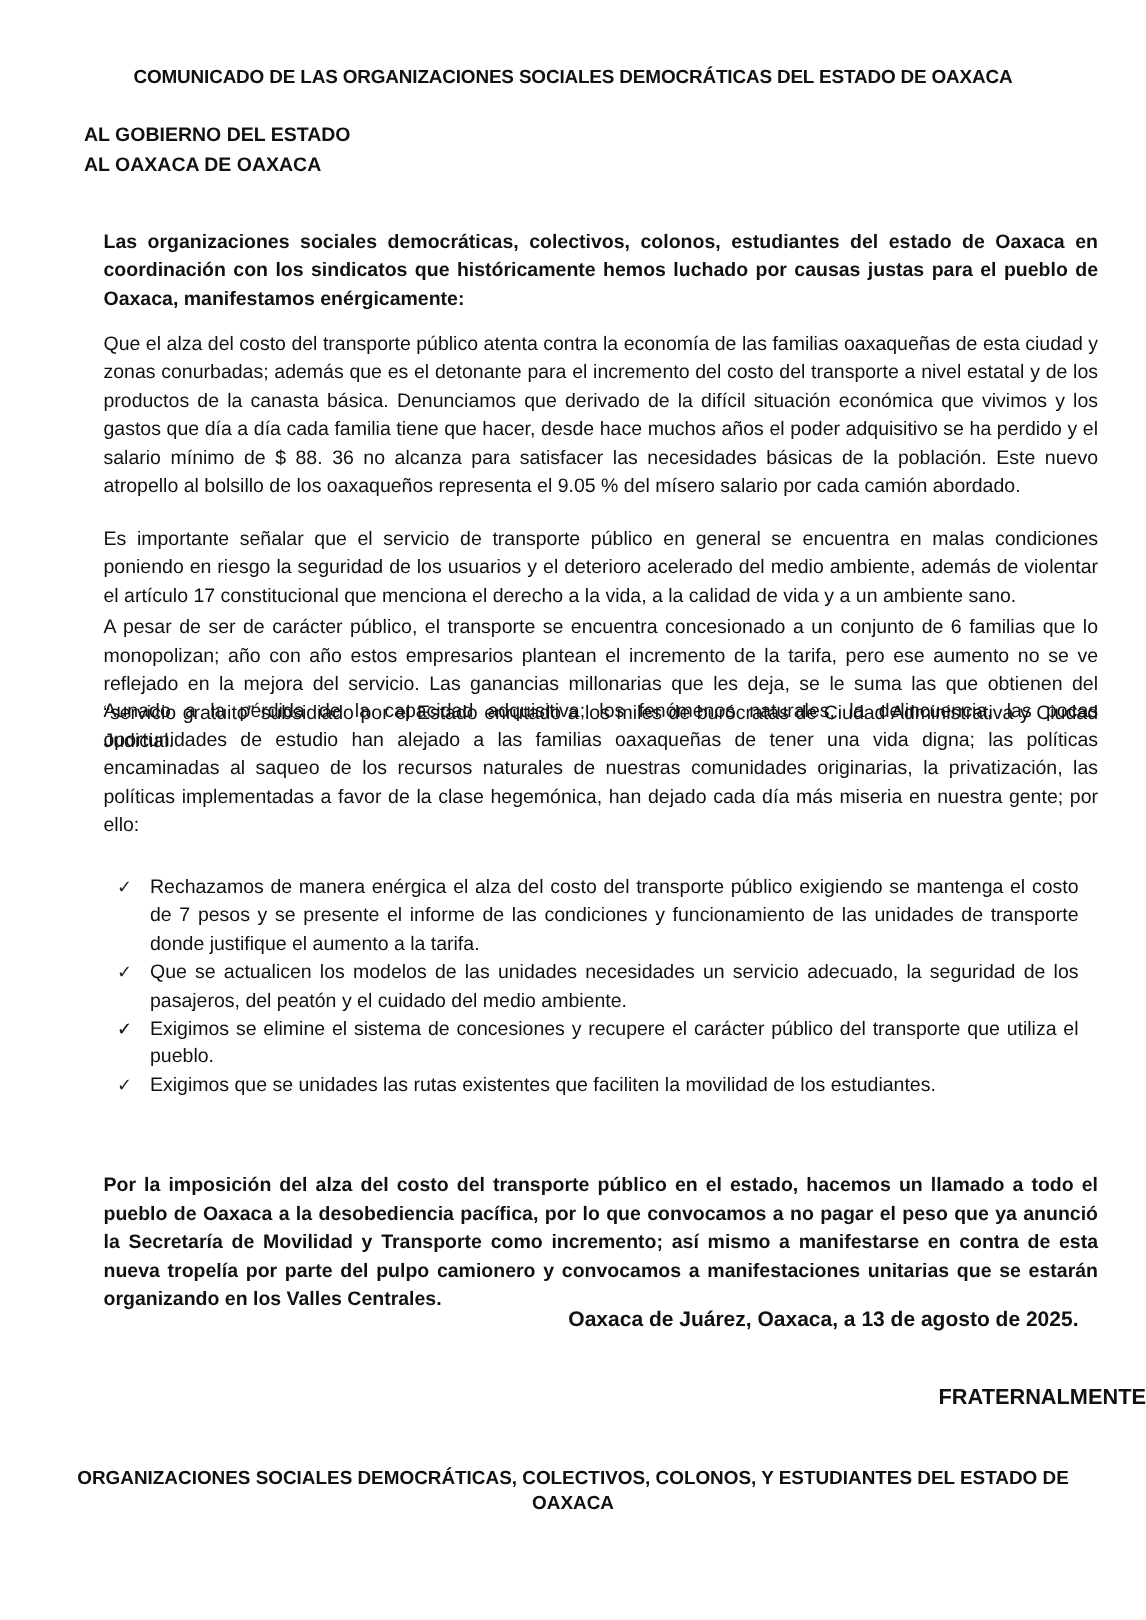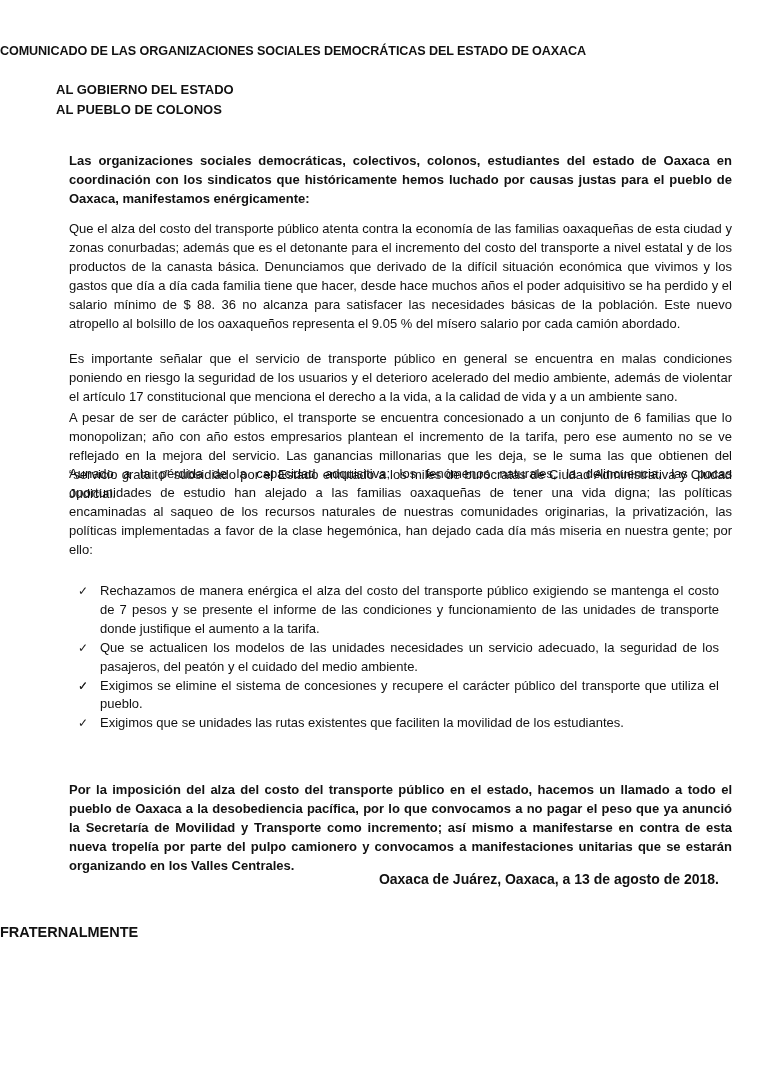--- a/index.html
+++ b/index.html
@@ -2,21 +2,21 @@
 <html><head>
 <meta charset="utf-8">
 <style>
   html, body { margin: 0; padding: 0; background: #ffffff; }
   body {
     width: 764px; height: 1080px; overflow: hidden; position: relative;
     font-family: "Liberation Sans", sans-serif; color: #111111;
   }
   .page { position: absolute; left: 0; top: 0; width: 764px; height: 1080px; }
   .top-title {
-    position: absolute; top: 44px; left: 0; width: 764px; 
+    position: absolute; top: 44px; left: 0; width: 764px; text-align: center;
     font-weight: bold; font-size: 12.6px; letter-spacing: -0.1px;
   }
   .addressee {
     position: absolute; left: 56px; top: 80px; font-weight: bold; font-size: 13px; line-height: 20px;
   }
   .addressee div { white-space: nowrap; }
   .para {
     position: absolute; left: 56px; width: 663px; font-size: 13px; line-height: 18.9px;
     text-align: justify; text-align-last: left; margin: 13px;
   }
@@ -32,36 +32,36 @@
   }
   .demands li { position: relative; padding-left: 22px; text-align: justify; text-align-last: left; }
   .demands li .check {
     position: absolute; left: 0; top: 0; font-size: 12px; color: #222;
   }
   .closing { top: 768px; }
   .dateline {
     position: absolute; right: 45px; top: 871px; font-weight: bold; font-size: 14px; white-space: nowrap;
   }
   .fraternal {
-    position: absolute; top: 924px; left: 0; width: 764px; text-align: left; font-weight: bold; font-size: 14.5px;
+    position: absolute; top: 924px; left: 0; width: 764px; text-align: right; font-weight: bold; font-size: 14.5px;
   }
   .signature {
     position: absolute; top: 977px; left: 40px; width: 684px; text-align: center; font-weight: bold;
     font-size: 12.6px; line-height: 17px;
   }
 </style>
 </head>
 <body>
 
 <div class="page">
   <div class="top-title">COMUNICADO DE LAS ORGANIZACIONES SOCIALES DEMOCRÁTICAS DEL ESTADO DE OAXACA</div>
 
   <div class="addressee">
     <div>AL GOBIERNO DEL ESTADO</div>
-    <div>AL PUEBLO DE COLONOS</div>
+    <div>AL OAXACA DE OAXACA</div>
   </div>
 
   <p class="para bold intro">Las organizaciones sociales democráticas, colectivos, colonos, estudiantes del estado de Oaxaca en coordinación con los sindicatos que históricamente hemos luchado por causas justas para el pueblo de Oaxaca, manifestamos enérgicamente:</p>
 
   <p class="para p1">Que el alza del costo del transporte público atenta contra la economía de las familias oaxaqueñas de esta ciudad y zonas conurbadas; además que es el detonante para el incremento del costo del transporte a nivel estatal y de los productos de la canasta básica. Denunciamos que derivado de la difícil situación económica que vivimos y los gastos que día a día cada familia tiene que hacer, desde hace muchos años el poder adquisitivo se ha perdido y el salario mínimo de $ 88. 36 no alcanza para satisfacer las necesidades básicas de la población. Este nuevo atropello al bolsillo de los oaxaqueños representa el 9.05 % del mísero salario por cada camión abordado.</p>
   <p class="para p2">Es importante señalar que el servicio de transporte público en general se encuentra en malas condiciones poniendo en riesgo la seguridad de los usuarios y el deterioro acelerado del medio ambiente, además de violentar el artículo 17 constitucional que menciona el derecho a la vida, a la calidad de vida y a un ambiente sano.</p>
   <p class="para p3">A pesar de ser de carácter público, el transporte se encuentra concesionado a un conjunto de 6 familias que lo monopolizan; año con año estos empresarios plantean el incremento de la tarifa, pero ese aumento no se ve reflejado en la mejora del servicio. Las ganancias millonarias que les deja, se le suma las que obtienen del “servicio gratuito” subsidiado por el Estado enrutado a los miles de burócratas de Ciudad Administrativa y Ciudad Judicial.</p>
   <p class="para p4">Aunado a la pérdida de la capacidad adquisitiva; los fenómenos naturales, la delincuencia, las pocas oportunidades de estudio han alejado a las familias oaxaqueñas de tener una vida digna; las políticas encaminadas al saqueo de los recursos naturales de  nuestras comunidades originarias, la privatización, las políticas implementadas a favor de la clase hegemónica, han dejado cada día más miseria en nuestra gente; por ello:</p>
 
   <ul class="demands">
@@ -81,17 +81,18 @@
       <span>Exigimos se elimine el sistema de concesiones y recupere el carácter público del transporte que utiliza el pueblo.</span>
     </li>
     <li>
       <span class="check">✓</span>
       <span>Exigimos que se unidades las rutas existentes que faciliten la movilidad de los estudiantes.</span>
     </li>
   </ul>
 
   <p class="para bold closing">Por la imposición del alza del costo del transporte público en el estado, hacemos un llamado a todo el pueblo de Oaxaca a la desobediencia pacífica, por lo que convocamos a no pagar el peso que ya anunció la Secretaría de Movilidad y Transporte como incremento; así mismo a manifestarse en contra de esta nueva tropelía por parte del pulpo camionero y convocamos a manifestaciones unitarias que se estarán organizando en los Valles Centrales.</p>
 
-  <div class="dateline">Oaxaca de Juárez, Oaxaca, a 13 de agosto de 2018.</div>
+  <div class="dateline">Oaxaca de Juárez, Oaxaca, a 13 de agosto de 2025.</div>
 
   <div class="fraternal">FRATERNALMENTE</div>
 
+  <div class="signature">ORGANIZACIONES SOCIALES DEMOCRÁTICAS, COLECTIVOS, COLONOS, Y ESTUDIANTES DEL ESTADO DE OAXACA</div>
 </div>
 
 </body></html>

